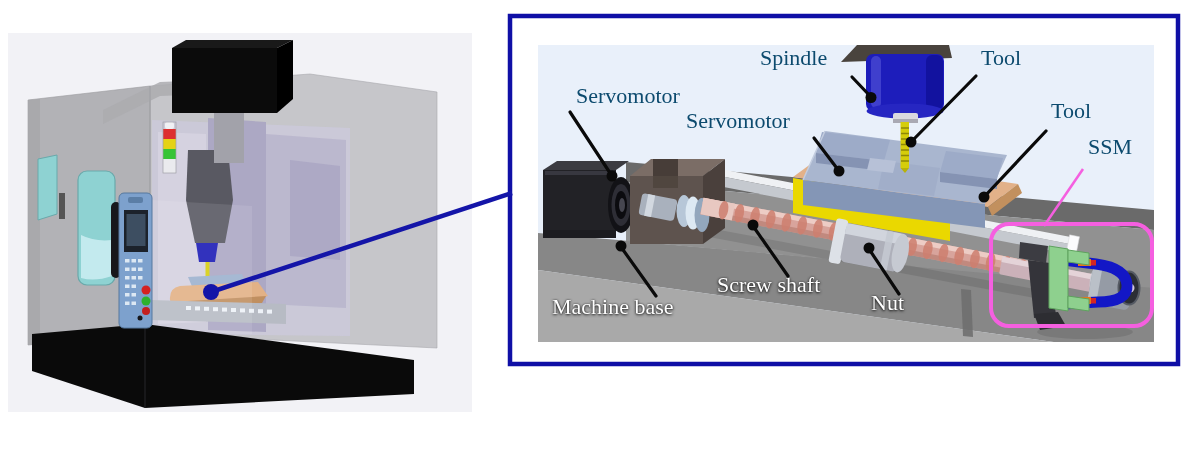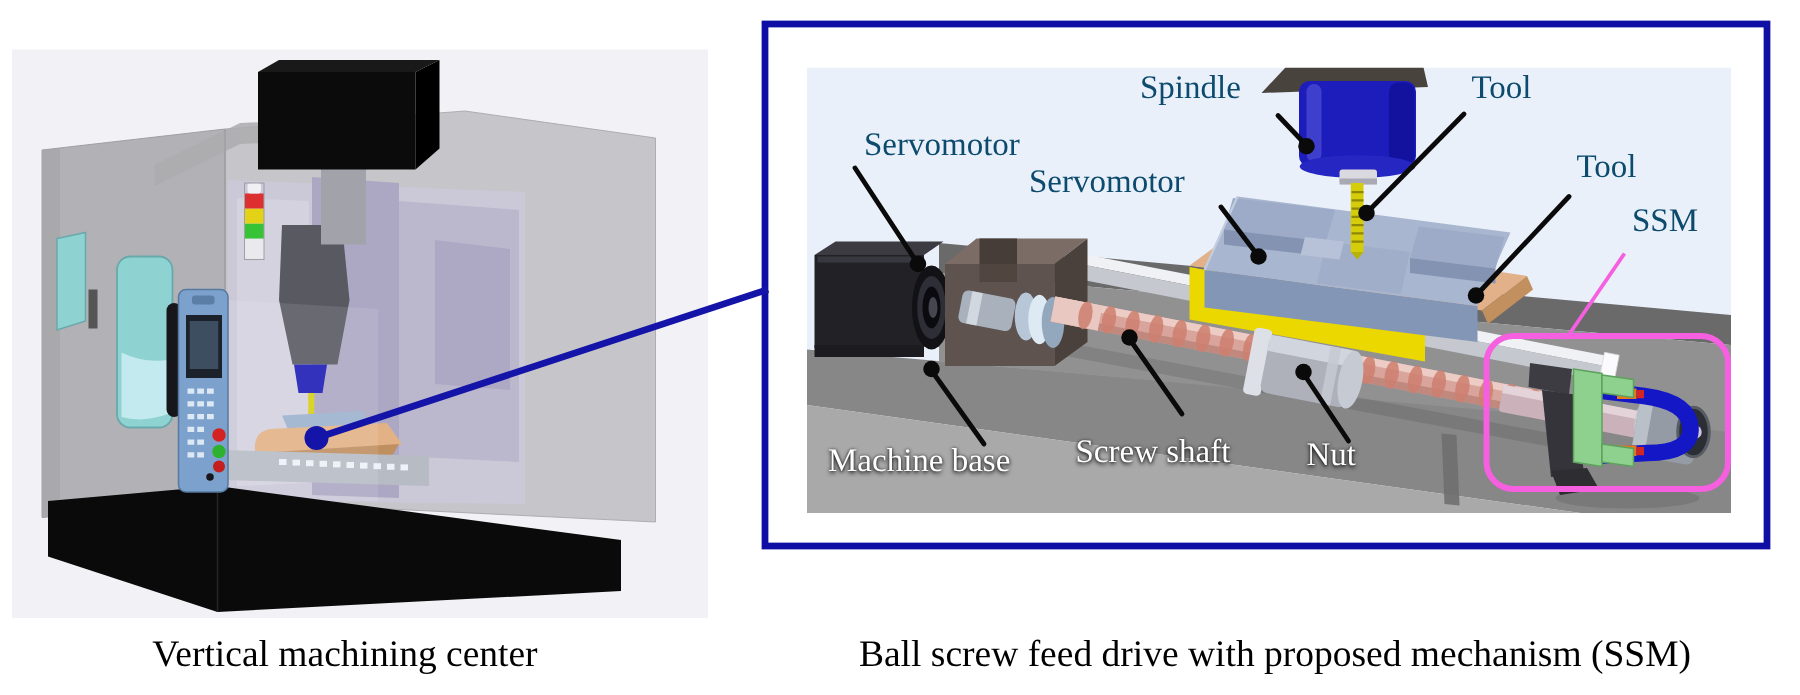--- a/index.html
+++ b/index.html
@@ -296,19 +296,17 @@
         <circle cx="621" cy="246" r="5.5"></circle>
   </g>
 </svg>
 
   <div class="label" style="left:576px;top:85px">Servomotor</div>
   <div class="label" style="left:760px;top:47px">Spindle</div>
   <div class="label" style="left:981px;top:47px">Tool</div>
   <div class="label" style="left:686px;top:110px">Servomotor</div>
   <div class="label" style="left:1051px;top:100px">Tool</div>
   <div class="label" style="left:1088px;top:136px">SSM</div>
-  <div class="label label--light" style="left:717px;top:290px">Screw shaft</div>
+  <div class="label label--light" style="left:717px;top:274px">Screw shaft</div>
   <div class="label label--light" style="left:871px;top:292px">Nut</div>
   <div class="label label--light" style="left:552px;top:296px">Machine base</div>
 
-  <div class="caption" style="left:30px;top:423px;width:400px">Vertical machining center</div>
-  <div class="caption" style="left:500px;top:423px;width:700px">Ball screw feed drive with proposed mechanism (SSM)</div>
 </div>
 
 </body></html>

